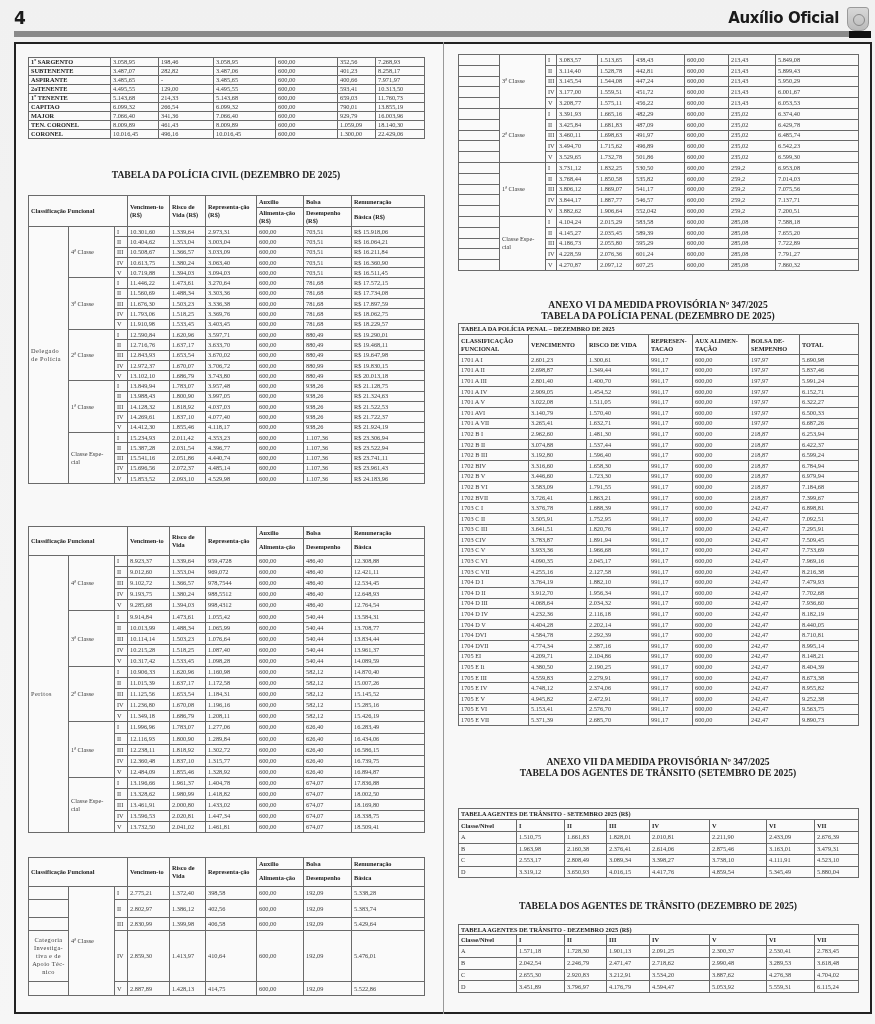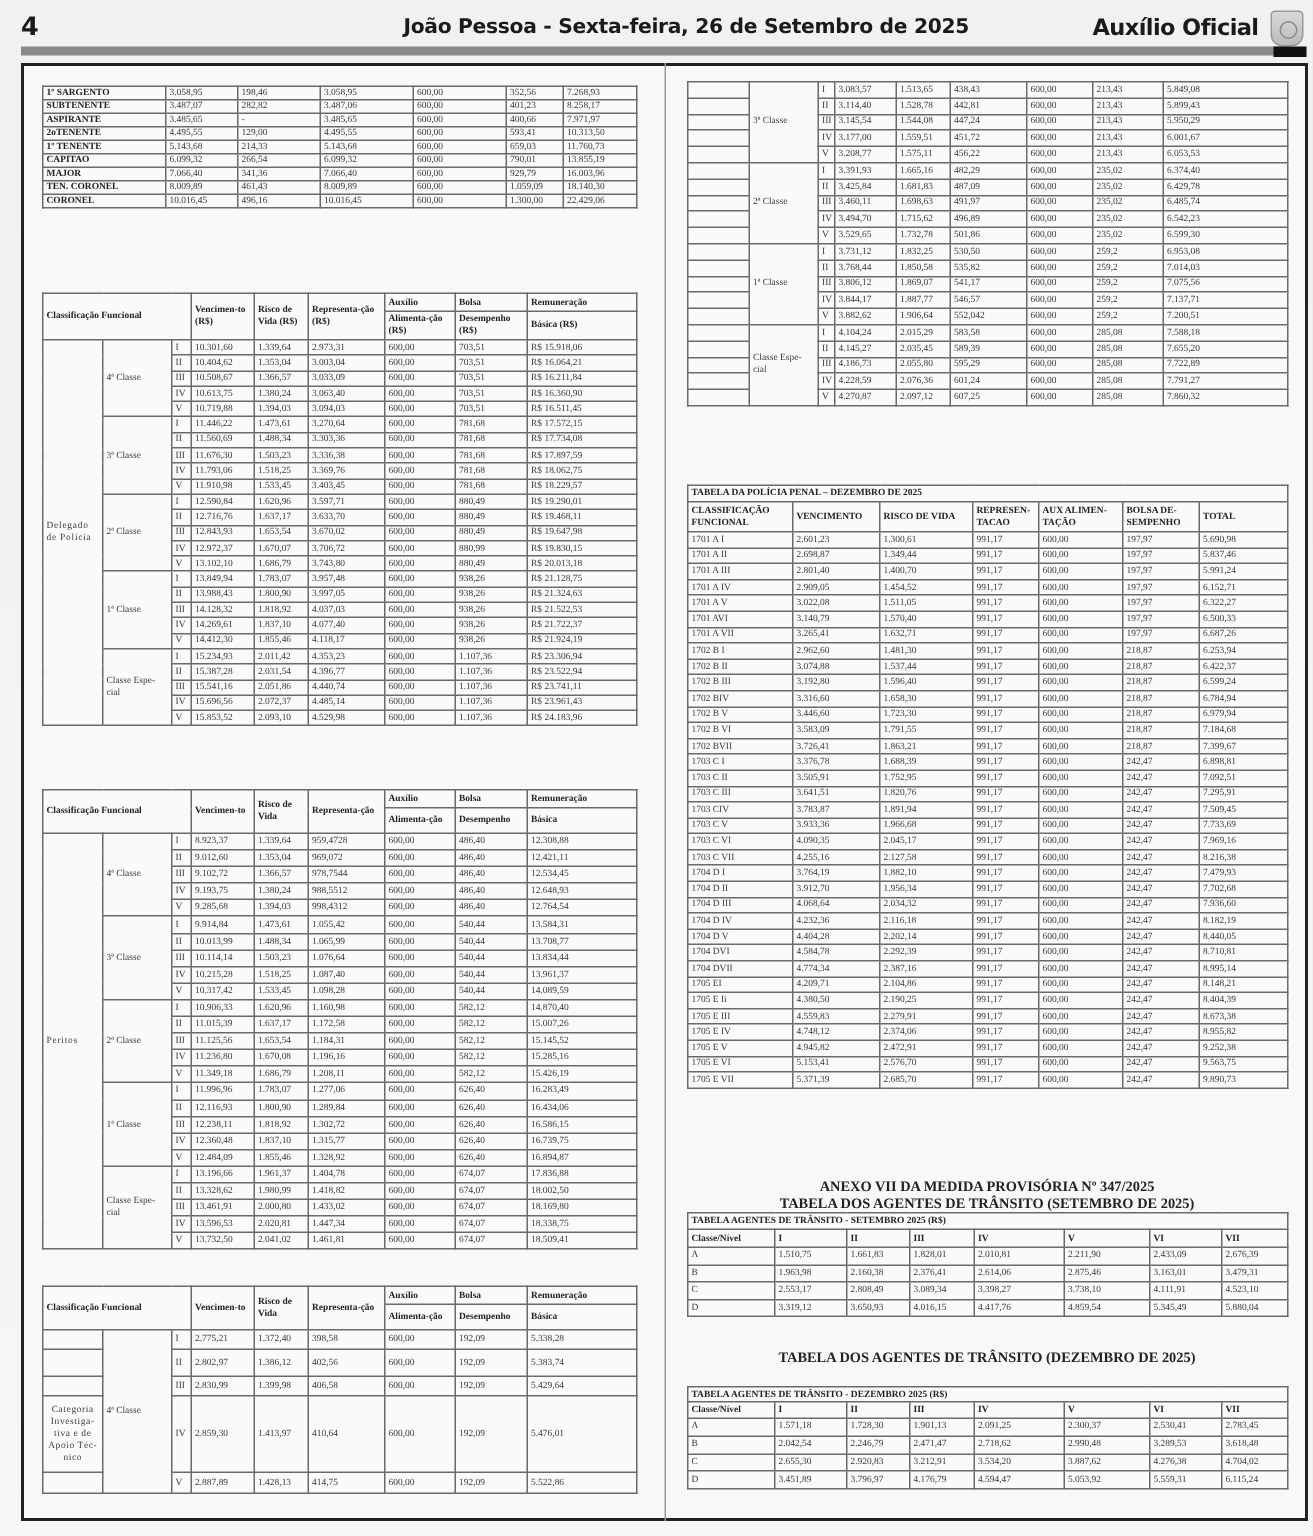--- a/index.html
+++ b/index.html
@@ -28,21 +28,20 @@
 
   .anexo-title { position: absolute; text-align: center; font-family: "Liberation Serif", serif; font-weight: bold; font-size: 9.6px; line-height: 10.5px; color: #222; }
 </style>
 </head>
 <body>
 
 <div class="page">
 
   <div class="header">
     <span class="page-num">4</span>
-    <span class="header-date">João Pessoa - Sexta-feira, 26 de Setembro de 2025</span>
     <span class="brand">Auxílio Oficial</span>
     <span class="crest"></span>
   </div>
   <div class="rule-bar"></div>
   <div class="rule-tab"></div>
 
   <div class="frame"></div>
   <div class="col-divider"></div>
 
   <table id="t-military" style="left:28px; top:57px; width:396px;">
@@ -134,20 +133,21 @@
           <td>496,16</td>
           <td>10.016,45</td>
           <td>600,00</td>
           <td>1.300,00</td>
           <td>22.429,06</td>
         </tr>
       </tbody>
   </table>
 
   <div class="anexo-title" style="left:28px; top:170px; width:396px;">
+    <div>TABELA DA POLÍCIA CIVIL (DEZEMBRO DE 2025)</div>
   </div>
 
   <table style="left:28px; top:195px; width:396px;">
     <colgroup>
         <col style="width:40px">
         <col style="width:46px">
         <col style="width:13px">
         <col style="width:42px">
         <col style="width:36px">
         <col style="width:51px">
@@ -965,20 +965,24 @@
           <td>4.270,87</td>
           <td>2.097,12</td>
           <td>607,25</td>
           <td>600,00</td>
           <td>285,08</td>
           <td>7.860,32</td>
         </tr>
       </tbody>
   </table>
 
+  <div class="anexo-title" style="left:458px; top:300px; width:400px;">
+    <div>ANEXO VI DA MEDIDA PROVISÓRIA Nº 347/2025</div>
+    <div>TABELA DA POLÍCIA PENAL (DEZEMBRO DE 2025)</div>
+  </div>
 
   <table style="left:458px; top:323px; width:400px;">
     <colgroup>
         <col style="width:70px">
         <col style="width:58px">
         <col style="width:62px">
         <col style="width:44px">
         <col style="width:56px">
         <col style="width:51px">
         <col style="width:59px">
@@ -1309,21 +1313,21 @@
           <td>5.371,39</td>
           <td>2.685,70</td>
           <td>991,17</td>
           <td>600,00</td>
           <td>242,47</td>
           <td>9.890,73</td>
         </tr>
       </tbody>
   </table>
 
-  <div class="anexo-title" style="left:458px; top:787px; width:400px;">
+  <div class="anexo-title" style="left:458px; top:757px; width:400px;">
     <div>ANEXO VII DA MEDIDA PROVISÓRIA Nº 347/2025</div>
     <div>TABELA DOS AGENTES DE TRÂNSITO (SETEMBRO DE 2025)</div>
   </div>
 
   <table style="left:458px; top:808px; width:400px;">
     <colgroup>
         <col style="width:58px">
         <col style="width:48px">
         <col style="width:42px">
         <col style="width:43px">

